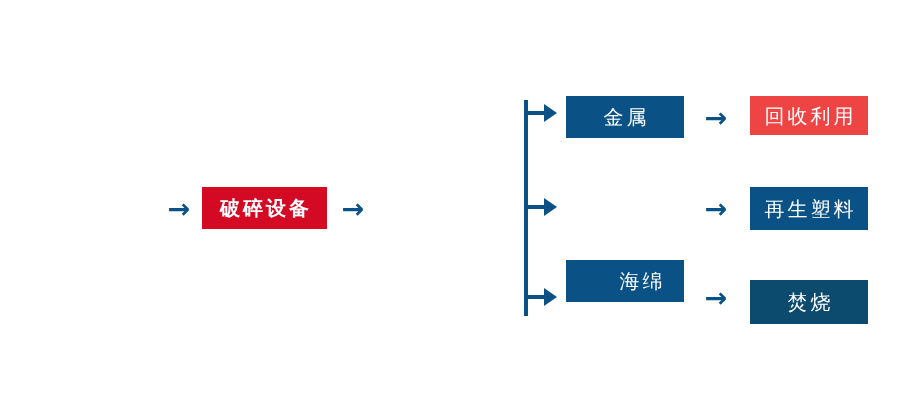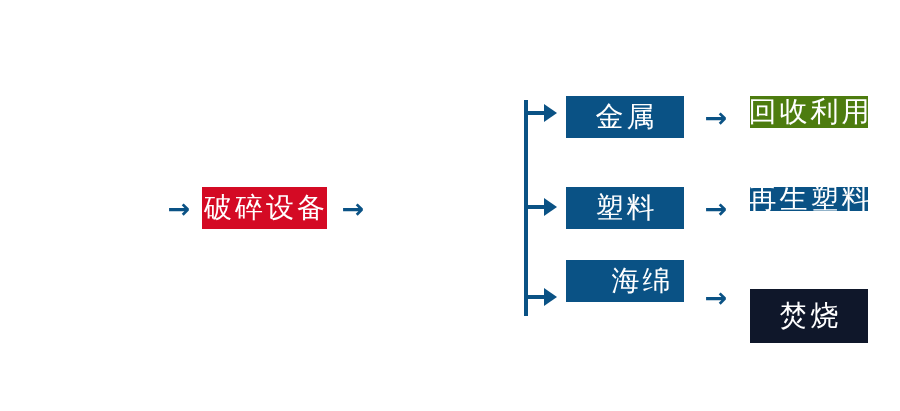--- a/index.html
+++ b/index.html
@@ -14,29 +14,29 @@
     background: #ffffff;
     font-family: "Liberation Sans", "DejaVu Sans", sans-serif;
     overflow: hidden;
   }
   .node {
     position: absolute;
     display: flex;
     align-items: center;
     justify-content: center;
     color: #ffffff;
-    font-size: 28px;
+    font-size: 20px;
     letter-spacing: 3px;
     text-indent: 3px;
     line-height: 1;
     white-space: nowrap;
     box-sizing: border-box;
   }
   .node.blue { background: #0a5285; }
-  .node.red  { background: #d40a24; }
+  .node.red  { background: #d40a24; font-weight: bold; }
 
   .arrow {
     position: absolute;
     display: flex;
     align-items: center;
     justify-content: center;
     color: #0a5285;
     font-size: 27px;
     line-height: 1;
     font-family: "DejaVu Sans", sans-serif;
@@ -89,37 +89,36 @@
 
   <div class="branch-arrow" style="left:524px; top:102px; width:33px; height:22px;">
     <span class="stem" style="width:21px;"></span>
     <span class="head" style="left:20px;"></span>
   </div>
 
   <div class="node blue" style="left: 566px; top: 96px; width: 118px; height: 42px; background: rgb(10, 82, 133);">金属</div>
 
   <div class="arrow" style="left:699px; top:101px; width:34px; height:32px;">→</div>
 
-  <div class="node blue" style="left: 750px; top: 96px; width: 118px; height: 32px; background: #4d7c0f;">回收利用</div>
+  <div class="node blue" style="left: 750px; top: 96px; width: 118px; height: 39px; background: #ef4444;">回收利用</div>
 
   <div class="branch-arrow" style="left:524px; top:196px; width:33px; height:22px;">
     <span class="stem" style="width:21px;"></span>
     <span class="head" style="left:20px;"></span>
   </div>
 
-  <div class="node blue" style="left: 566px; top: 187px; width: 118px; height: 42px; background: rgb(10, 82, 133);">塑料</div>
 
   <div class="arrow" style="left:699px; top:192px; width:34px; height:32px;">→</div>
 
-  <div class="node blue" style="left: 750px; top: 187px; width: 118px; height: 24px; background: rgb(10, 82, 133);">再生塑料</div>
+  <div class="node blue" style="left: 750px; top: 187px; width: 118px; height: 43px; background: rgb(10, 82, 133);">再生塑料</div>
 
   <div class="branch-arrow" style="left:524px; top:286px; width:33px; height:22px;">
     <span class="stem" style="width:21px;"></span>
     <span class="head" style="left:20px;"></span>
   </div>
 
   <div class="node blue" style="left: 566px; top: 260px; width: 118px; height: 42px; background: rgb(10, 82, 133); padding-left: 32px;">海绵</div>
 
   <div class="arrow" style="left:699px; top:281px; width:34px; height:32px;">→</div>
 
-  <div class="node blue" style="left: 750px; top: 289px; width: 118px; height: 54px; background: #0f172a;">焚烧</div>
+  <div class="node blue" style="left: 750px; top: 280px; width: 118px; height: 44px; background: #0c4a6e;">焚烧</div>
 
 </div>
 
 </body></html>

